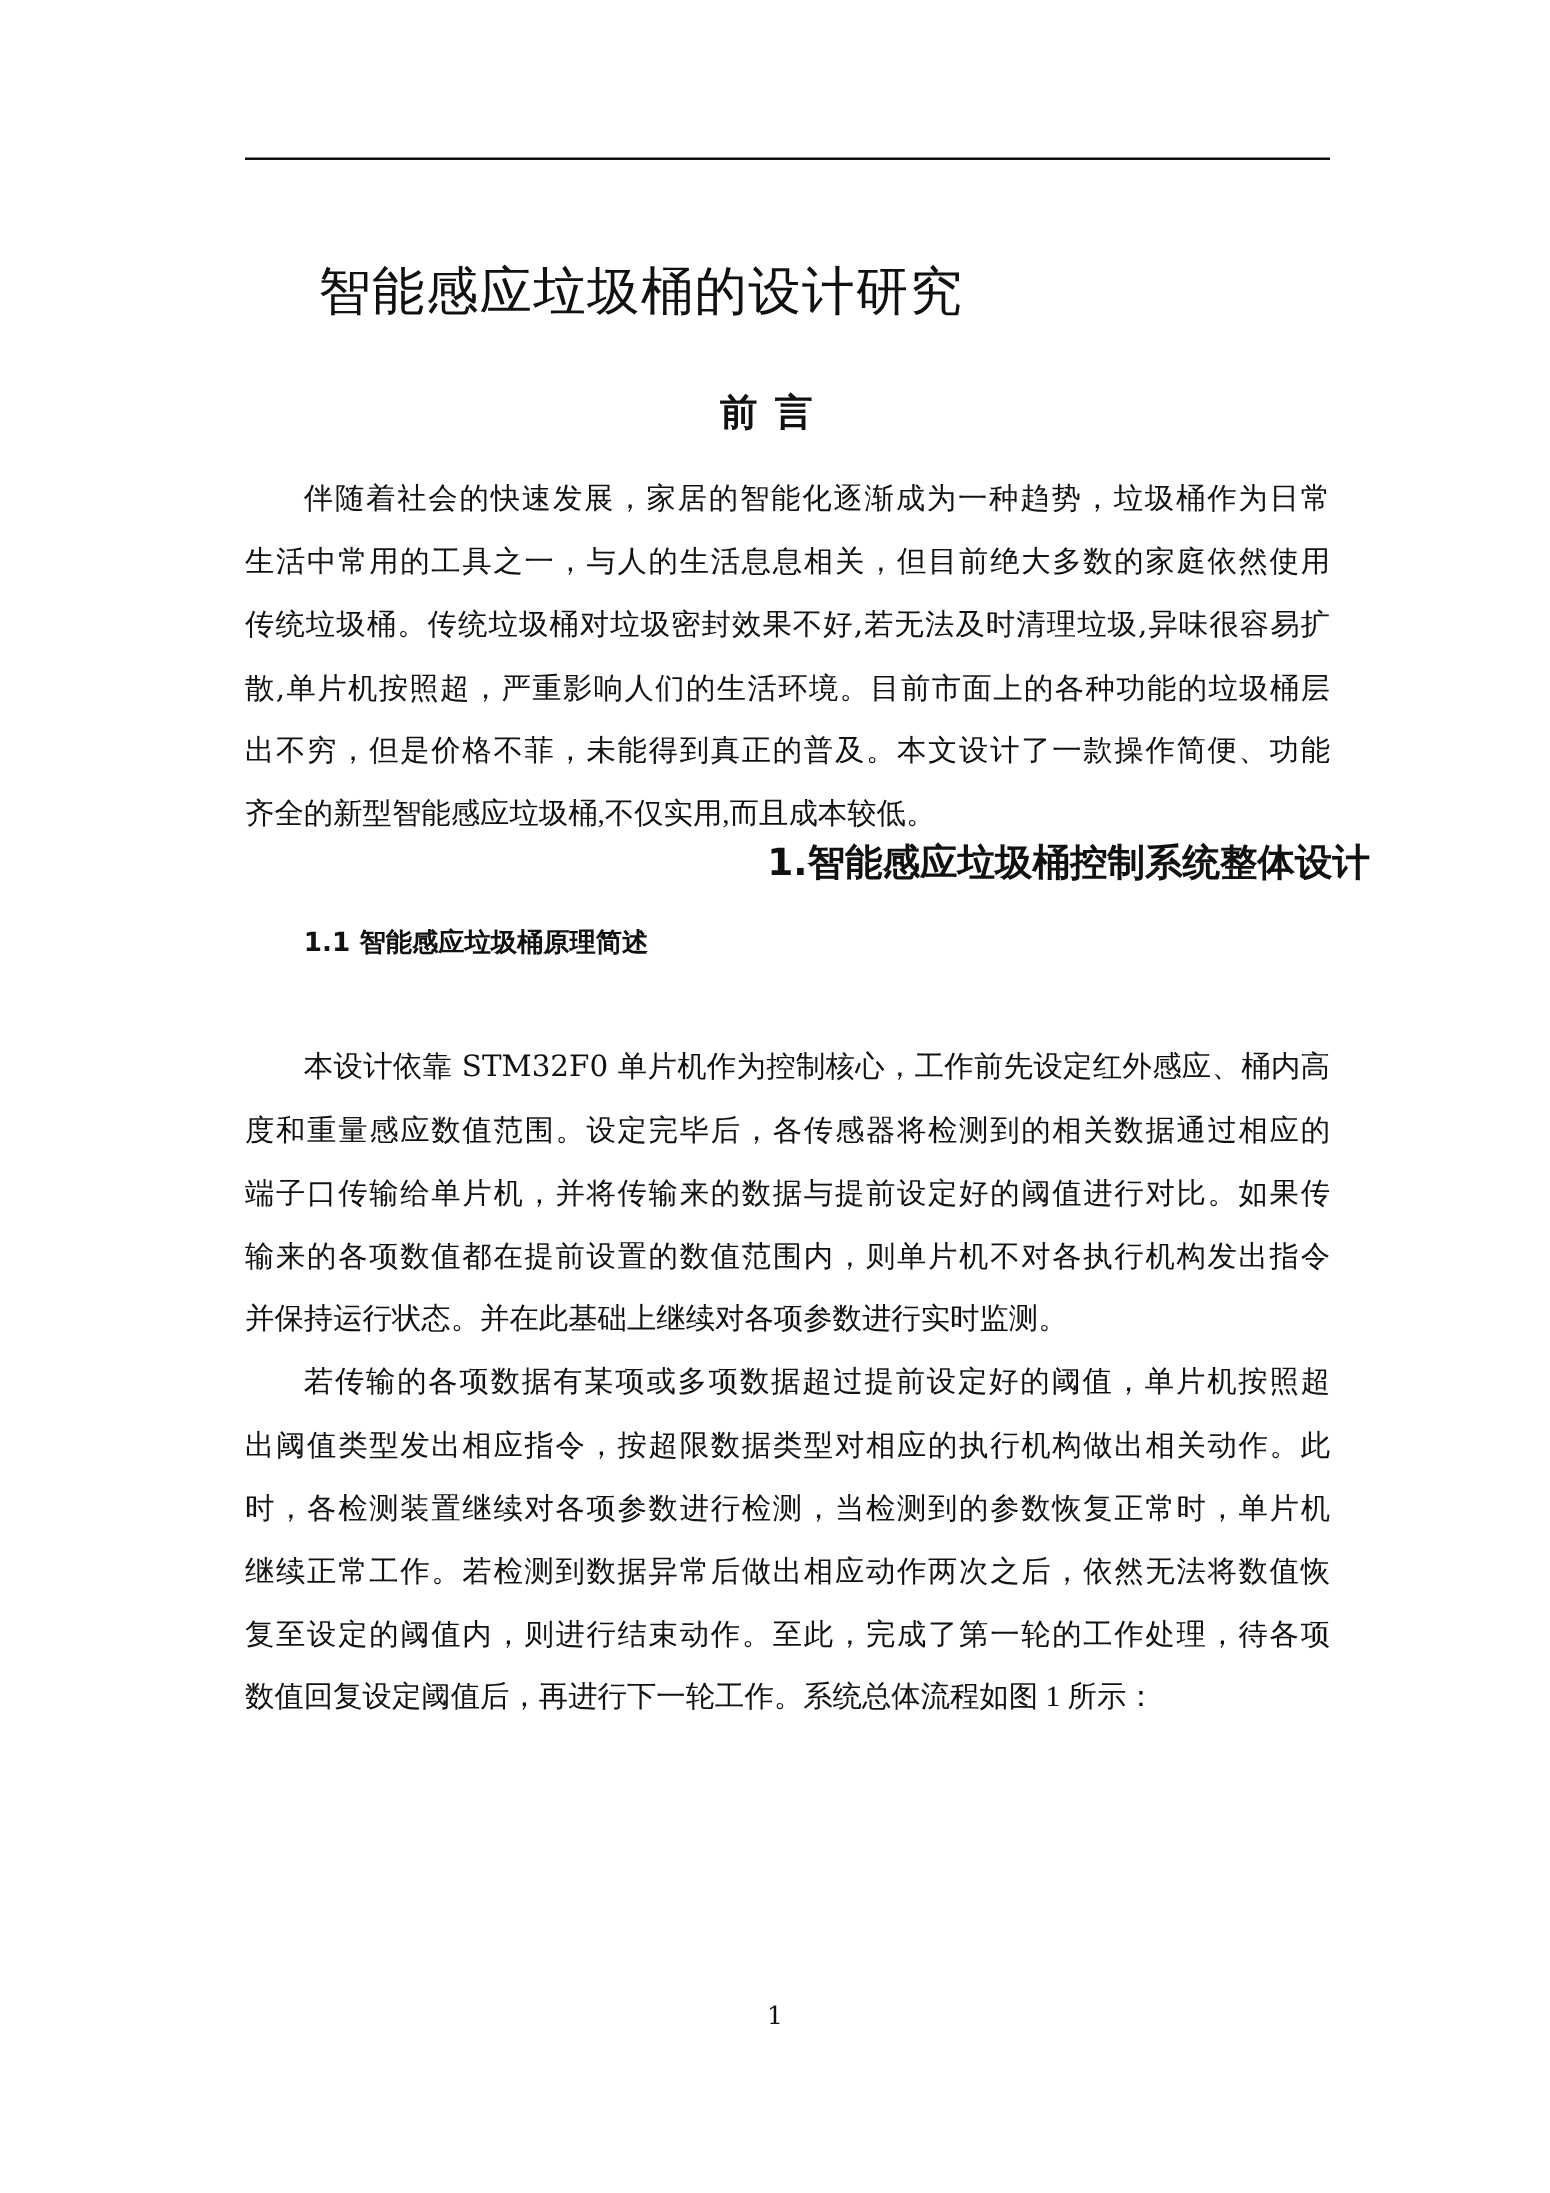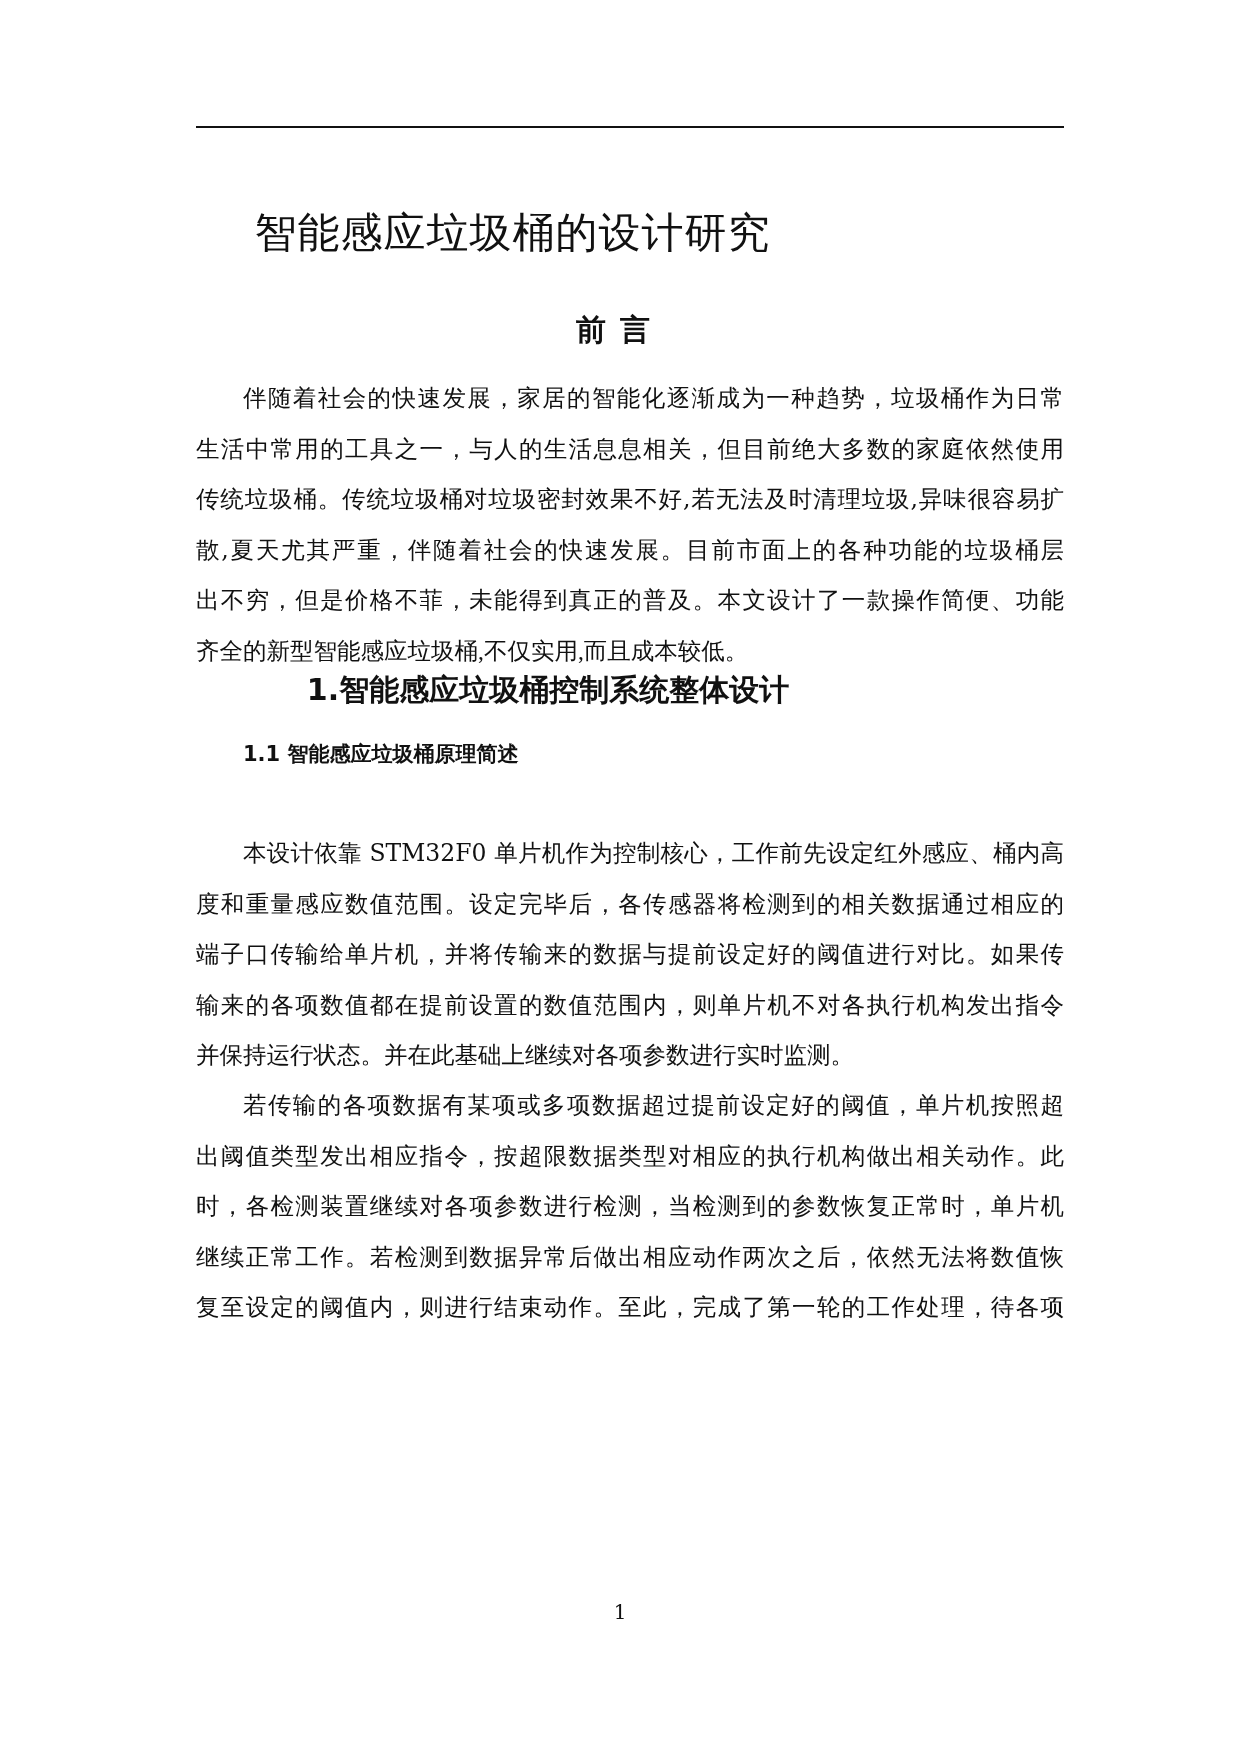--- a/index.html
+++ b/index.html
@@ -8,40 +8,40 @@
   .header-rule { position: absolute; left: 196px; top: 126px; width: 868px; height: 2px; background: #111; }
   .title { position: absolute; left: 0; width: 1025px; top: 205px; text-align: center;
            font-family: "DejaVu Sans", "Liberation Sans", sans-serif; font-size: 42px; letter-spacing: 1px; }
   .preface-heading { position: absolute; left: 0; width: 1240px; top: 310px; text-align: center;
            font-family: "DejaVu Sans", "Liberation Sans", sans-serif; font-weight: bold; font-size: 30px; letter-spacing: 14px; }
   .para { position: absolute; left: 196px; width: 868px; font-size: 23.5px; line-height: 50.5px;
           text-align: justify; }
   .para .line { display: block; white-space: nowrap; text-align-last: justify; text-align: justify; }
   .para .line.last { text-align-last: left; font-family: Liberation Serif, serif; }
   .indent { padding-left: 47px; }
-  .section-heading { position: absolute; left: 0; width: 1096px; top: 670px; text-align: center;
+  .section-heading { position: absolute; left: 0; width: 1096px; top: 670px; text-align: right;
            font-family: "DejaVu Sans", "Liberation Sans", sans-serif; font-weight: bold; font-size: 30px; }
   .subsection-heading { position: absolute; left: 243px; top: 740px;
            font-family: "DejaVu Sans", "Liberation Sans", sans-serif; font-weight: bold; font-size: 21px; }
   .page-number { position: absolute; left: 0; width: 1240px; top: 1600px; text-align: center; font-size: 20px; }
 </style>
 </head>
 <body>
 
 <div class="header-rule"></div>
 
 <div class="title">智能感应垃圾桶的设计研究</div>
 
 <div class="preface-heading">前言</div>
 
 <div class="para" style="top:373px;">
   <span class="line indent">伴随着社会的快速发展，家居的智能化逐渐成为一种趋势，垃圾桶作为日常</span>
   <span class="line">生活中常用的工具之一，与人的生活息息相关，但目前绝大多数的家庭依然使用</span>
   <span class="line">传统垃圾桶。传统垃圾桶对垃圾密封效果不好,若无法及时清理垃圾,异味很容易扩</span>
-  <span class="line">散,夏天尤其严重，伴随着社会的快速发展。目前市面上的各种功能的垃圾桶层</span>
+  <span class="line">散,单片机按照超，严重影响人们的生活环境。目前市面上的各种功能的垃圾桶层</span>
   <span class="line">出不穷，但是价格不菲，未能得到真正的普及。本文设计了一款操作简便、功能</span>
   <span class="line last">齐全的新型智能感应垃圾桶,不仅实用,而且成本较低。</span>
 </div>
 
 <div class="section-heading">1.智能感应垃圾桶控制系统整体设计</div>
 
 <div class="subsection-heading">1.1 智能感应垃圾桶原理简述</div>
 
 <div class="para" style="top:828px;">
   <span class="line indent">本设计依靠 STM32F0 单片机作为控制核心，工作前先设定红外感应、桶内高</span>
@@ -50,15 +50,16 @@
   <span class="line">输来的各项数值都在提前设置的数值范围内，则单片机不对各执行机构发出指令</span>
   <span class="line last">并保持运行状态。并在此基础上继续对各项参数进行实时监测。</span>
 </div>
 
 <div class="para" style="top:1080px;">
   <span class="line indent">若传输的各项数据有某项或多项数据超过提前设定好的阈值，单片机按照超</span>
   <span class="line">出阈值类型发出相应指令，按超限数据类型对相应的执行机构做出相关动作。此</span>
   <span class="line">时，各检测装置继续对各项参数进行检测，当检测到的参数恢复正常时，单片机</span>
   <span class="line">继续正常工作。若检测到数据异常后做出相应动作两次之后，依然无法将数值恢</span>
   <span class="line">复至设定的阈值内，则进行结束动作。至此，完成了第一轮的工作处理，待各项</span>
+  <span class="line last">数值回复设定阈值后，再进行下一轮工作。系统总体流程如图 1 所示：</span>
 </div>
 
 <div class="page-number">1</div>
 
 </body></html>

